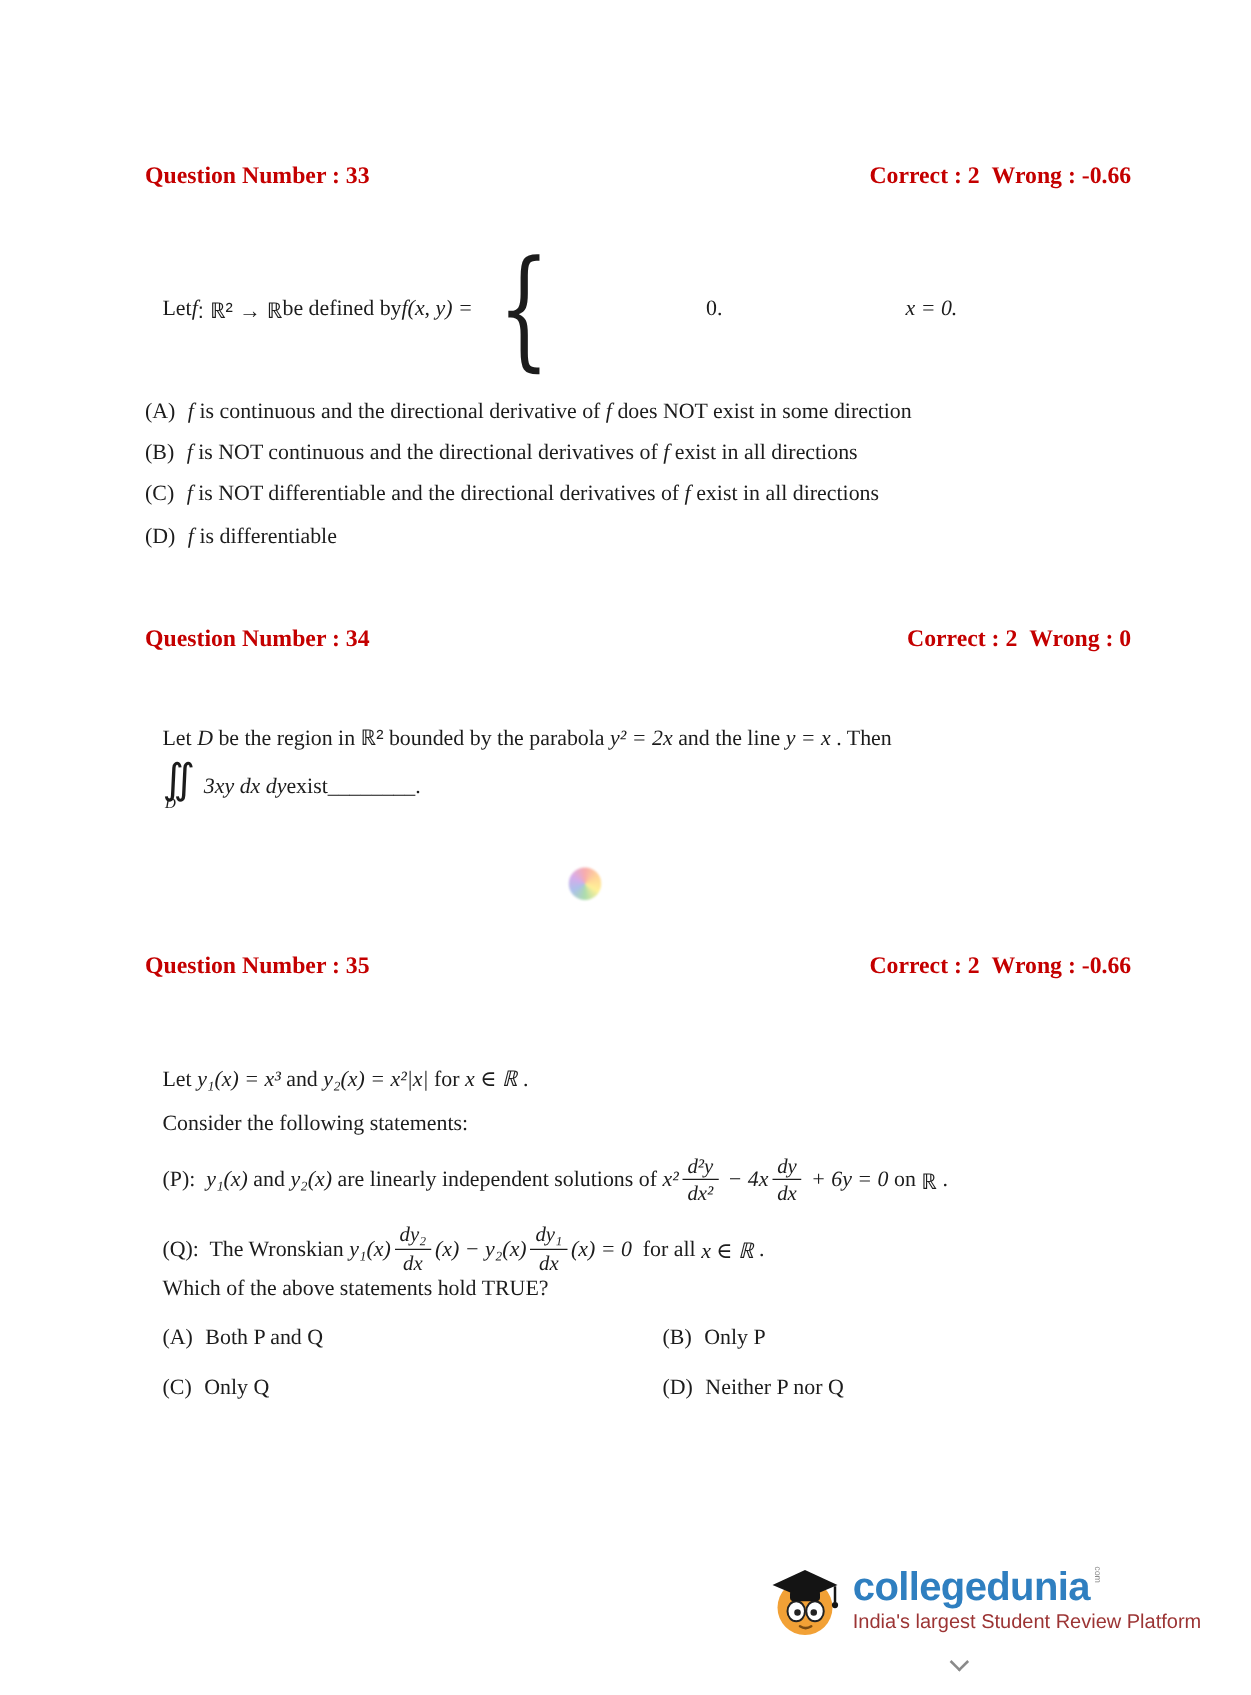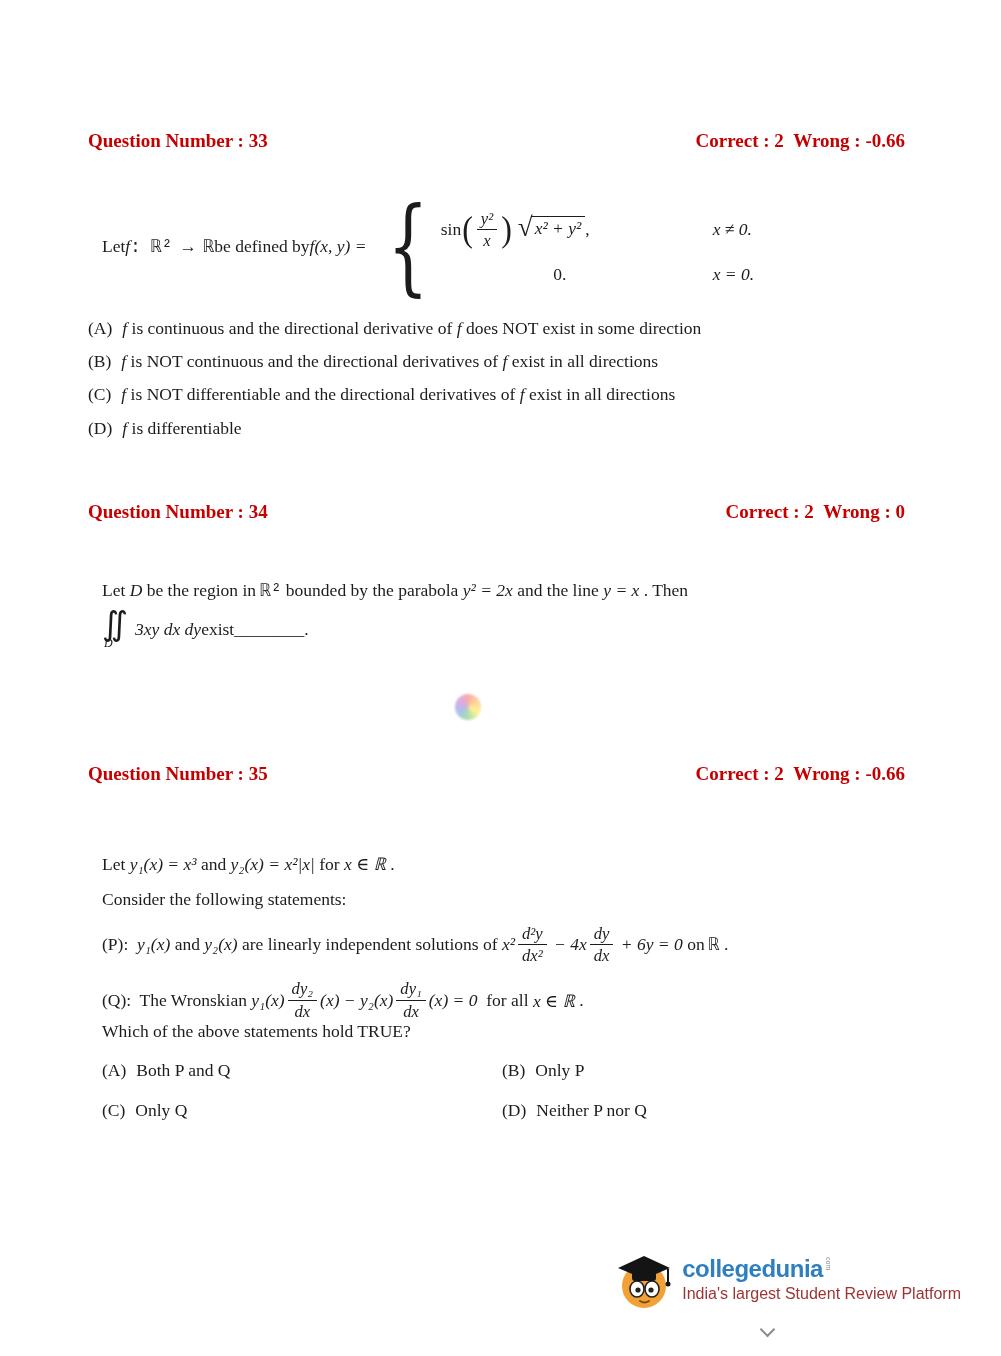--- a/index.html
+++ b/index.html
@@ -1,32 +1,32 @@
 <!DOCTYPE html>
 <html style="--accent: #c40000; --text: #1c1c1c; --brand-blue: #2f7fc0; --brand-orange: #f2a136; --tagline-red: #9c3434;"><head>
 <meta charset="utf-8">
 <style>
   * { margin:0; padding:0; box-sizing:border-box; }
   html,body { background:#ffffff; }
   .page {
     position:relative; width:1001px; height:1356px; margin:0 auto;
     background:#ffffff; overflow:hidden;
     font-family:"Liberation Serif","DejaVu Serif",serif;
-    color:var(--text,#1c1c1c); font-size:17.5px;
+    color:var(--text,#1c1c1c); font-size:17.5px;padding-left:28px;
   }
   .content { padding:130px 96px 0 88px; }
 
   .qheader {
     display:flex; justify-content:space-between; align-items:baseline;
     color:var(--accent,#c40000); font-weight:bold; font-size:19px;
   }
   .qheader.h34 { margin-top:60px; }
   .qheader.h35 { margin-top:112px; }
   .mi { font-style:italic; }
-  .bb { font-family:Liberation Mono, monospace; }
+  .bb { font-family:Liberation Sans, sans-serif; }
 
   
   .def-line { margin-top:48px; margin-left:14px; display:flex; align-items:center; }
   .brace {
     font-family:"DejaVu Serif",serif; font-weight:200;
     font-size:104px; line-height:0.9; display:inline-block;
     transform:scaleX(.62); margin:0 0 0 8px;
   }
   .cases { display:inline-flex; flex-direction:column; gap:14px; }
   .case-row { display:flex; align-items:center; }
@@ -64,21 +64,21 @@
   .watermark-dot {
     position:absolute; left:455px; top:694px; width:26px; height:26px; border-radius:50%;
     background:conic-gradient(#e33, #f90, #fd0, #3a3, #36c, #93c, #e33);
     opacity:.4; filter:blur(1px);
   }
 
   
   .brand { position:absolute; top:1248px; right:40px; display:flex; align-items:center; }
   .brand-text { margin-left:6px; font-family:"Liberation Sans","DejaVu Sans",sans-serif; }
   .brand-row { display:flex; align-items:flex-start; }
-  .brand-name { color:var(--brand-blue,#2f7fc0); font-size:24px; font-weight:600; letter-spacing:-.5px; line-height:1; }
+  .brand-name { color:var(--brand-blue,#2f7fc0); font-size:32px; font-weight:600; letter-spacing:-.5px; line-height:1; }
   .brand-suffix { writing-mode:vertical-rl; font-size:7px; color:#888; margin-left:2px; line-height:1; }
   .tagline { color:var(--tagline-red,#9c3434); font-size:16px; margin-top:4px; }
   .chevron-down {
     position:absolute; top:1324px; left:762px; width:11px; height:11px;
     border-left:2px solid #8a8a8a; border-bottom:2px solid #8a8a8a;
     transform:rotate(-45deg);
   }
 </style>
 </head>
 <body>
@@ -93,37 +93,20 @@
       </div>
 
       <div class="def-line">
         <span>Let </span>
           <span class="mi">f</span>
           <span class="bb"> : ℝ² → ℝ </span>
           <span>be defined by </span>
           <span class="mi">f(x, y) =</span>
         <span class="brace">{</span>
         <span class="cases">
-          <span class="case-row">
-            <span class="case-expr">
-              <span>sin</span>
-              <span class="bigp">(</span>
-              <span class="vfrac">
-                <span class="num">y²</span>
-                <span class="den">x</span>
-              </span>
-              <span class="bigp">)</span>
-              <span class="sqrt">
-                <span class="radsym">√</span>
-                <span class="radicand">x² + y²</span>
-              </span>
-              <span>,</span>
-            </span>
-            <span class="case-cond">x ≠ 0.</span>
-          </span>
           <span class="case-row">
             <span class="case-expr zero">
               <span>0.</span>
             </span>
             <span class="case-cond">x = 0.</span>
           </span>
         </span>
       </div>
 
 

